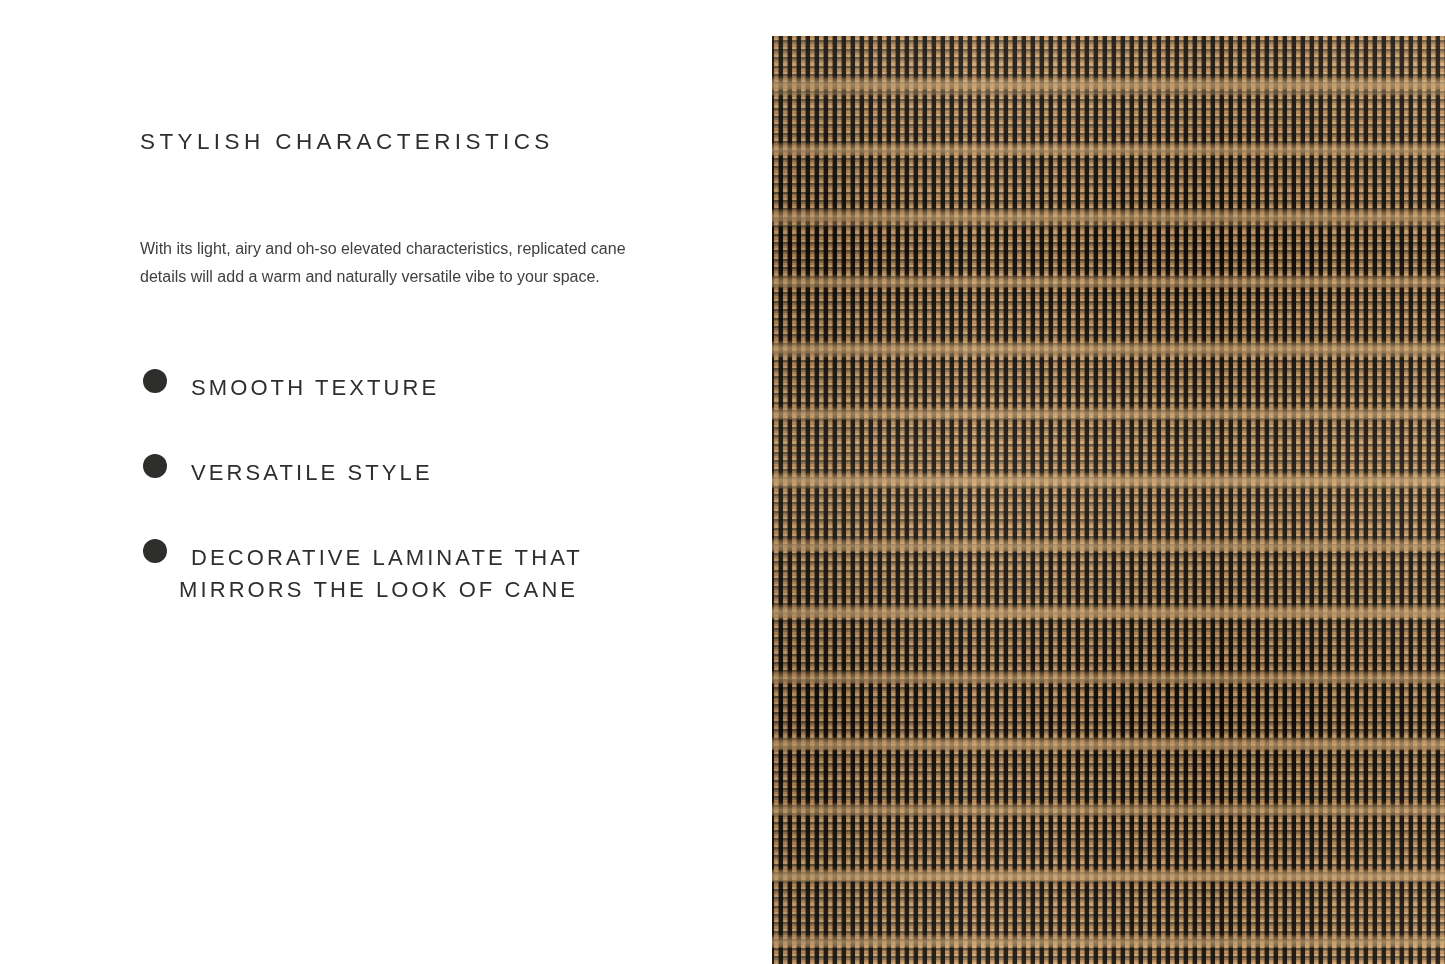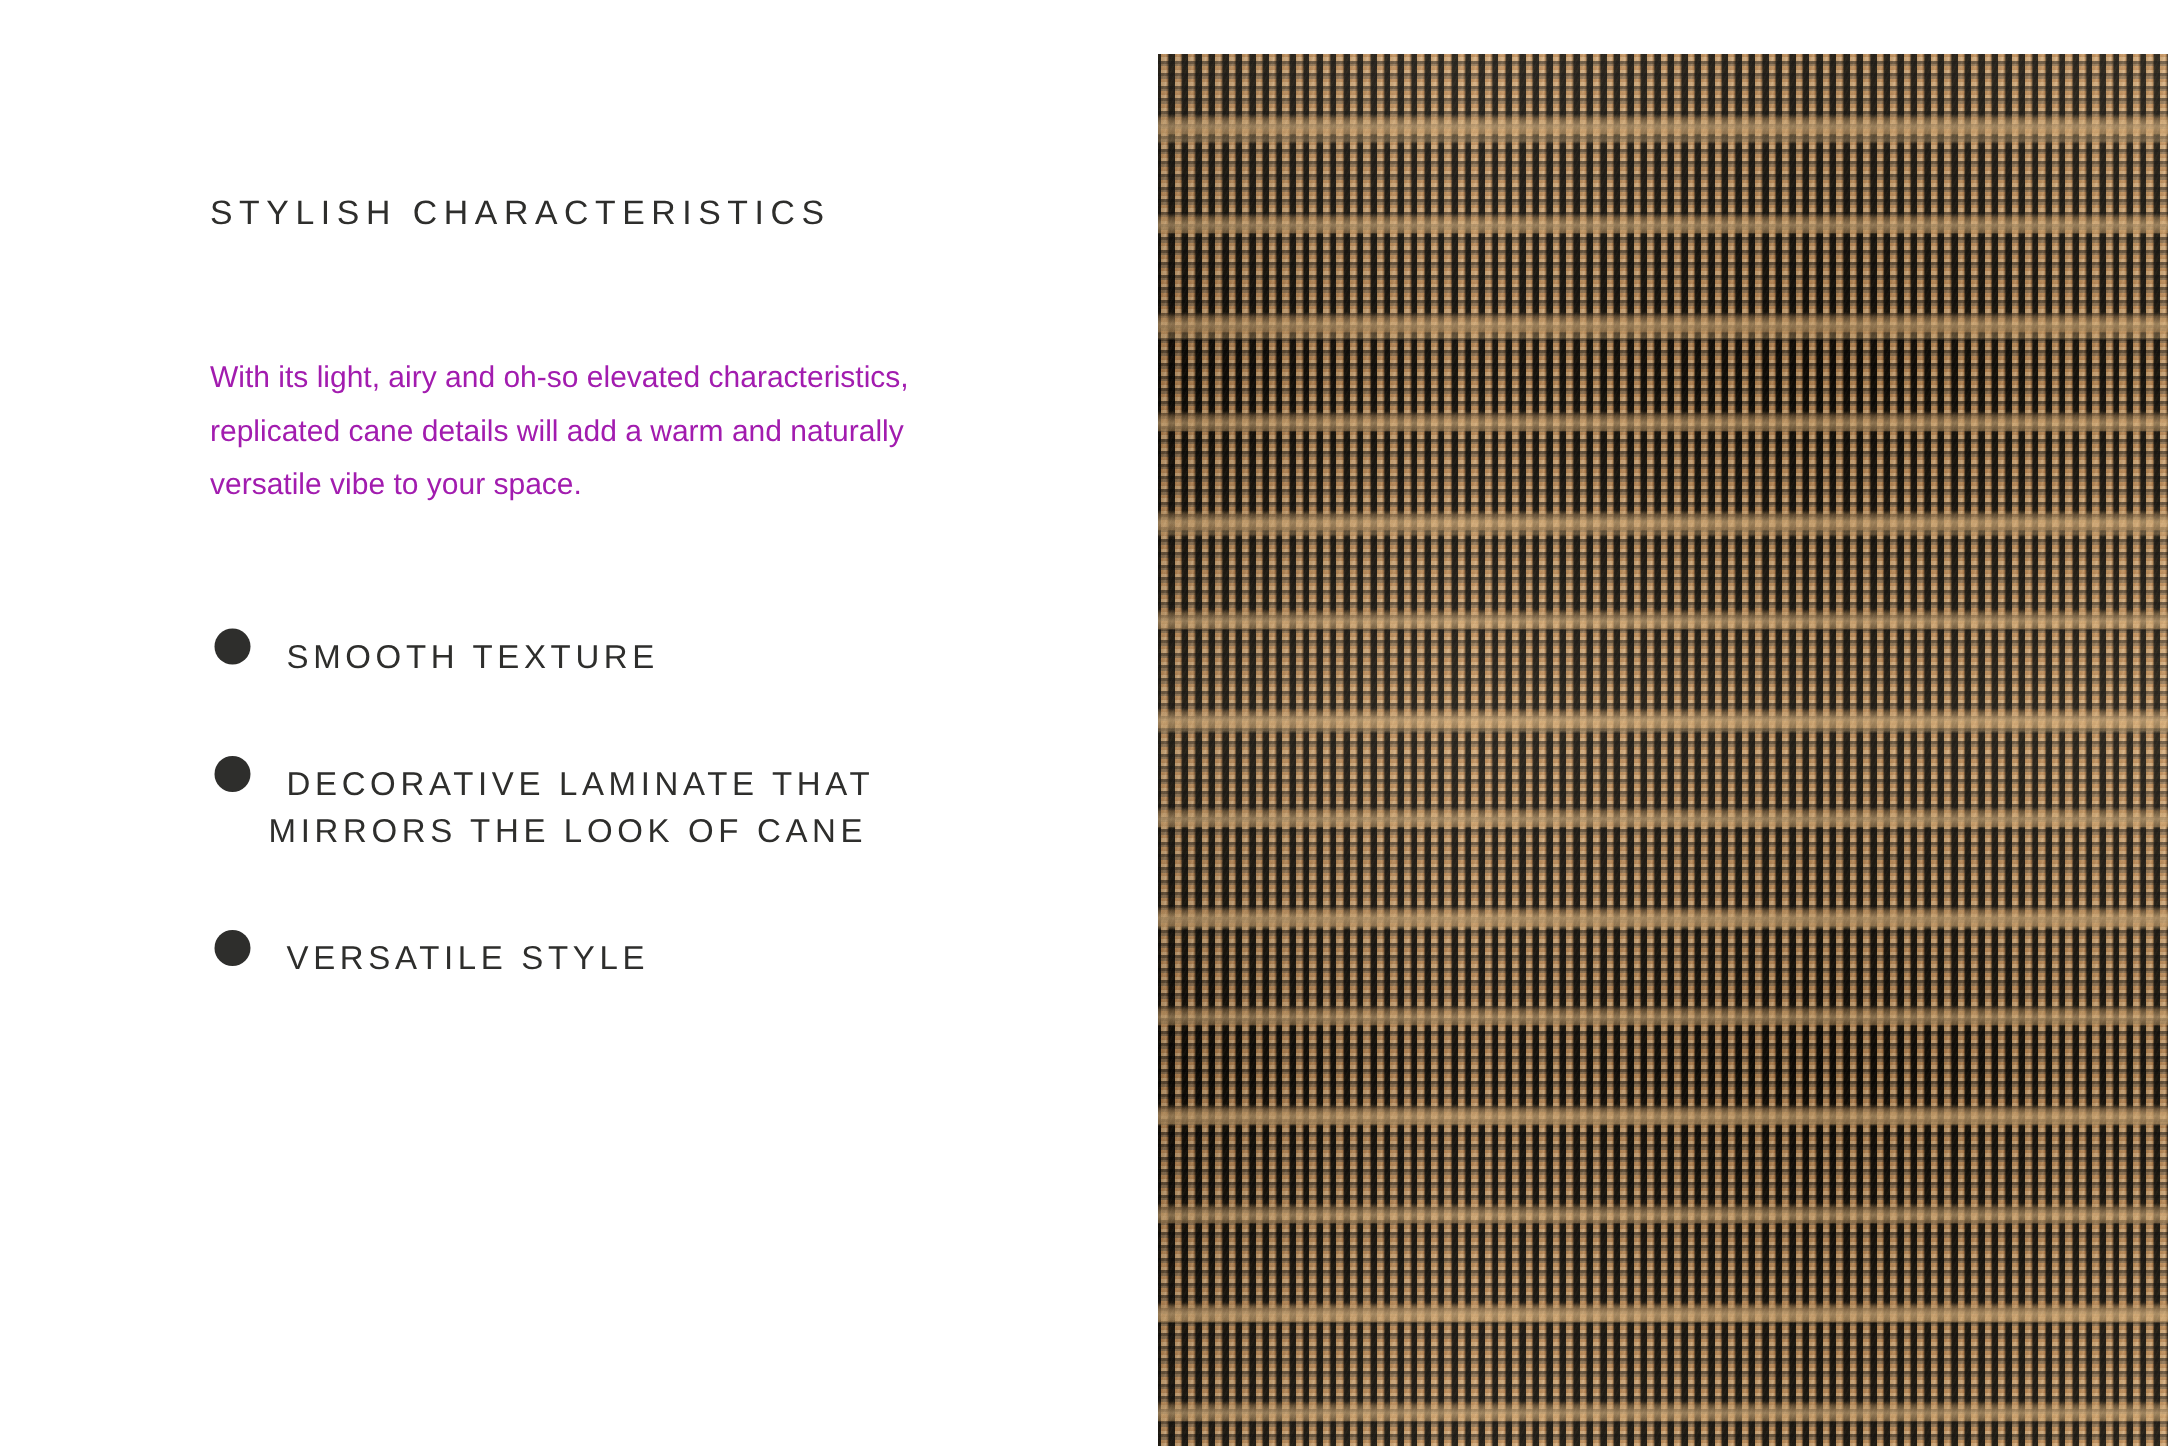--- a/index.html
+++ b/index.html
@@ -41,23 +41,23 @@
     font-size: 80px;
     line-height: 0.93;
     font-weight: 700;
     color: #33332f;
     letter-spacing: -1.4px;
     max-width: 460px;
   }
 
   .body-copy {
     margin-top: 56px;
-    font-size: 20px;
+    font-size: 16px;
     line-height: 1.78;
-    color: #a21caf;
+    color: #404040;
     max-width: 560px;
     font-weight: 400;
   }
 
   .feature-list {
     margin-top: 44px;
     list-style: none;
   }
   .feature-item {
     position: relative;
@@ -196,25 +196,25 @@
 
     <p class="body-copy">With its light, airy and oh-so elevated characteristics, replicated cane details will add a warm and naturally versatile vibe to your space.</p>
 
     <ul class="feature-list">
       <li class="feature-item">
         <span class="bullet"></span>
         <span>SMOOTH TEXTURE</span>
       </li>
       <li class="feature-item">
         <span class="bullet"></span>
-        <span>DECORATIVE LAMINATE THAT MIRRORS THE LOOK OF CANE</span>
+        <span>VERSATILE STYLE</span>
       </li>
       <li class="feature-item">
         <span class="bullet"></span>
-        <span>VERSATILE STYLE</span>
+        <span>DECORATIVE LAMINATE THAT MIRRORS THE LOOK OF CANE</span>
       </li>
     </ul>
 
   </section>
 
   <section class="image-panel">
     <div class="weave">
       <div class="warp"></div>
       <div class="weft"></div>
       <div class="ribs"></div>

